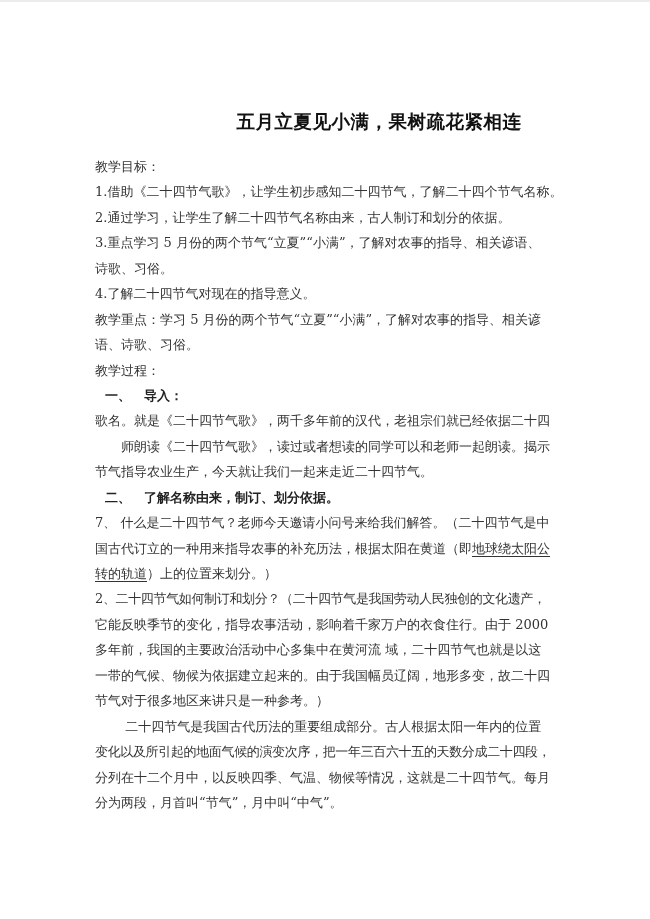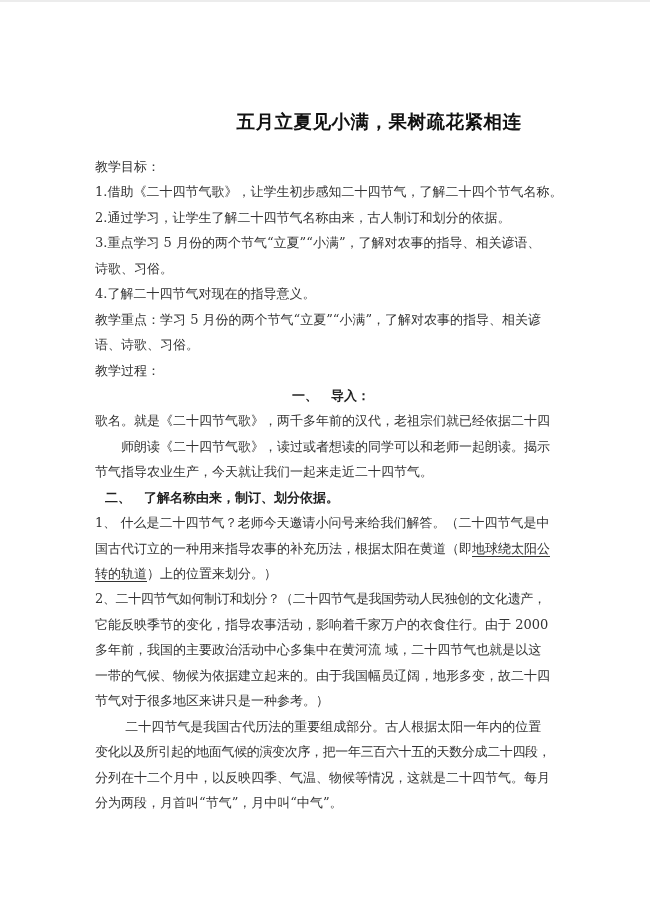--- a/index.html
+++ b/index.html
@@ -75,26 +75,26 @@
   <div class="doc-body">
       <div class="line"><span class="">教学目标：</span></div>
       <div class="line"><span class="">1.借助《二十四节气歌》，让学生初步感知二十四节气，了解二十四个节气名称。</span></div>
       <div class="line"><span class="">2.通过学习，让学生了解二十四节气名称由来，古人制订和划分的依据。</span></div>
       <div class="line"><span class="">3.重点学习 5 月份的两个节气“立夏”“小满”，了解对农事的指导、相关谚语、</span></div>
       <div class="line"><span class="">诗歌、习俗。</span></div>
       <div class="line"><span class="">4.了解二十四节气对现在的指导意义。</span></div>
       <div class="line"><span class="">教学重点：学习 5 月份的两个节气“立夏”“小满”，了解对农事的指导、相关谚</span></div>
       <div class="line"><span class="">语、诗歌、习俗。</span></div>
       <div class="line"><span class="">教学过程：</span></div>
-      <div class="line bold" style="padding-left: 10px; text-align: center;"><span class="">一、　导入：</span></div>
+      <div class="line bold" style="padding-left: 10px;"><span class="">一、　导入：</span></div>
       <div class="line"><span class="">歌名。就是《二十四节气歌》，两千多年前的汉代，老祖宗们就已经依据二十四</span></div>
       <div class="line"><span class="">　　师朗读《二十四节气歌》，读过或者想读的同学可以和老师一起朗读。揭示</span></div>
       <div class="line"><span class="">节气指导农业生产，今天就让我们一起来走近二十四节气。</span></div>
       <div class="line bold" style="padding-left: 10px;"><span class="">二、　了解名称由来，制订、划分依据。</span></div>
-      <div class="line"><span class="">1、 什么是二十四节气？老师今天邀请小问号来给我们解答。（二十四节气是中</span></div>
+      <div class="line"><span class="">7、 什么是二十四节气？老师今天邀请小问号来给我们解答。（二十四节气是中</span></div>
       <div class="line"><span class="">国古代订立的一种用来指导农事的补充历法，根据太阳在黄道（即</span><span class="underline">地球绕太阳公</span></div>
       <div class="line"><span class="underline">转的轨道</span><span class="">）上的位置来划分。）</span></div>
       <div class="line tight"><span class="">2、二十四节气如何制订和划分？（二十四节气是我国劳动人民独创的文化遗产，</span></div>
       <div class="line"><span class="">它能反映季节的变化，指导农事活动，影响着千家万户的衣食住行。由于 2000</span></div>
       <div class="line"><span class="">多年前，我国的主要政治活动中心多集中在黄河流 域，二十四节气也就是以这</span></div>
       <div class="line"><span class="">一带的气候、物候为依据建立起来的。由于我国幅员辽阔，地形多变，故二十四</span></div>
       <div class="line"><span class="">节气对于很多地区来讲只是一种参考。）</span></div>
       <div class="line"><span class="">　　 二十四节气是我国古代历法的重要组成部分。古人根据太阳一年内的位置</span></div>
       <div class="line tight"><span class="">变化以及所引起的地面气候的演变次序，把一年三百六十五的天数分成二十四段，</span></div>
       <div class="line"><span class="">分列在十二个月中，以反映四季、气温、物候等情况，这就是二十四节气。每月</span></div>

